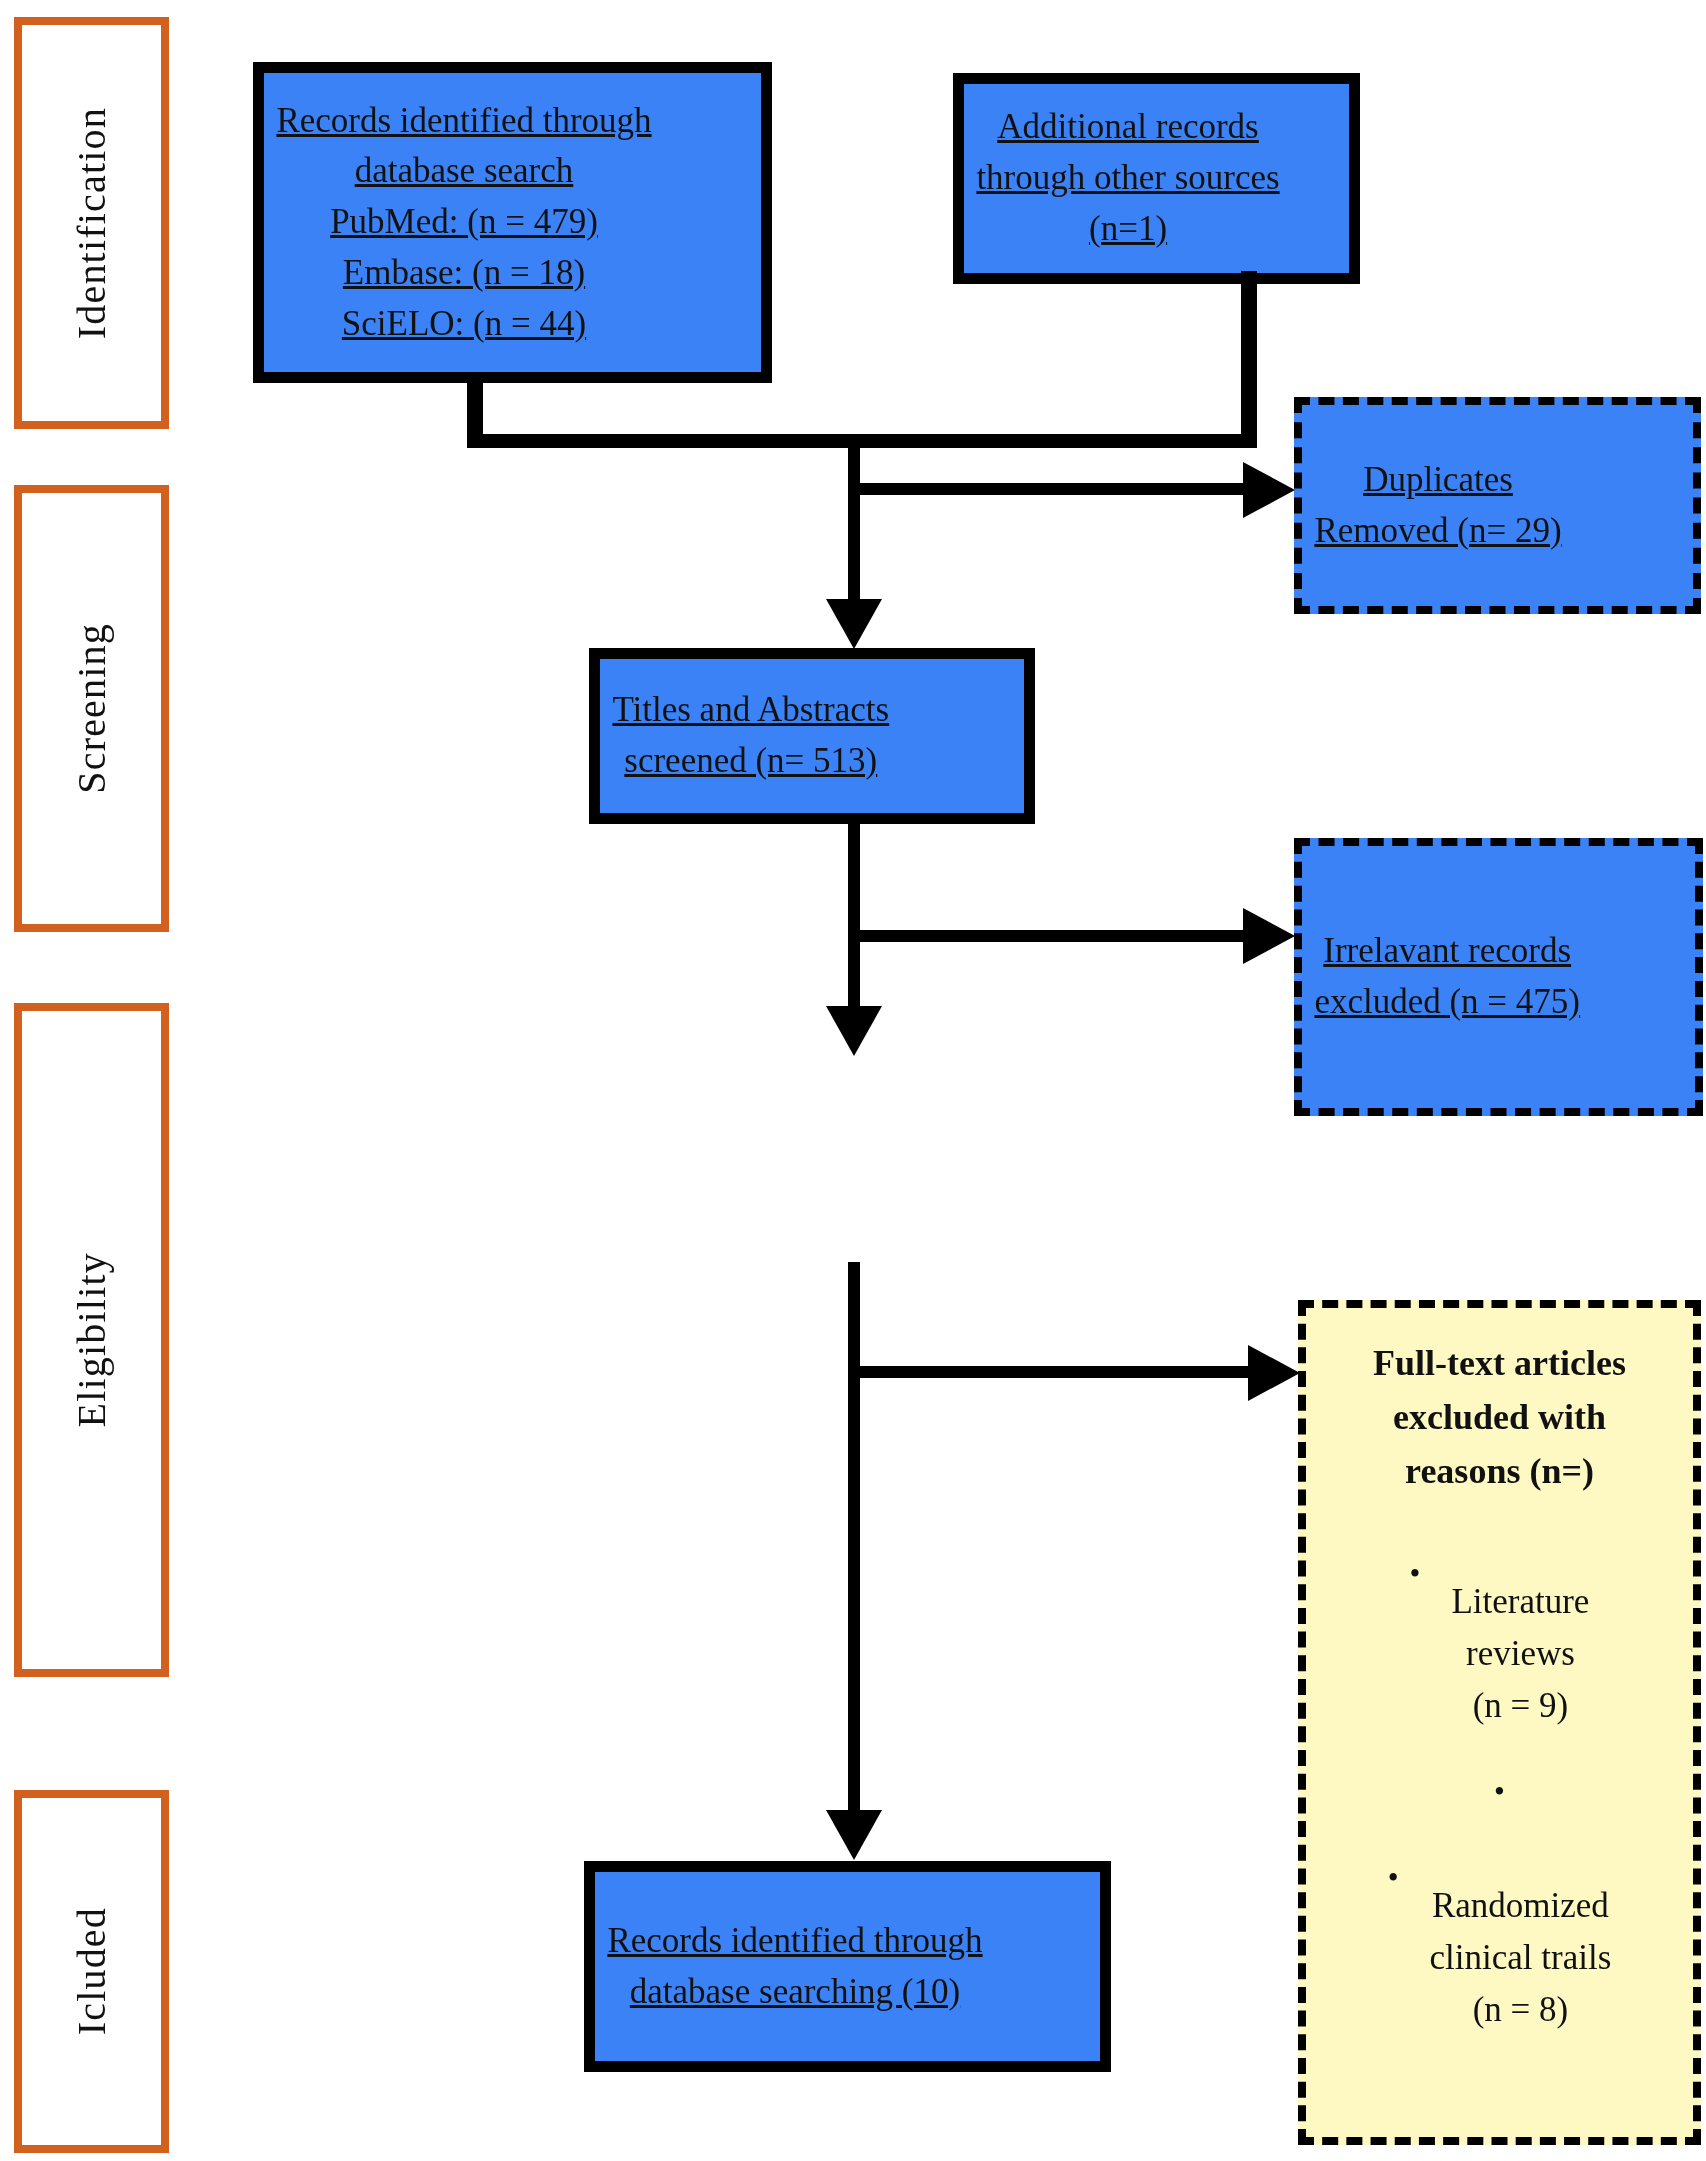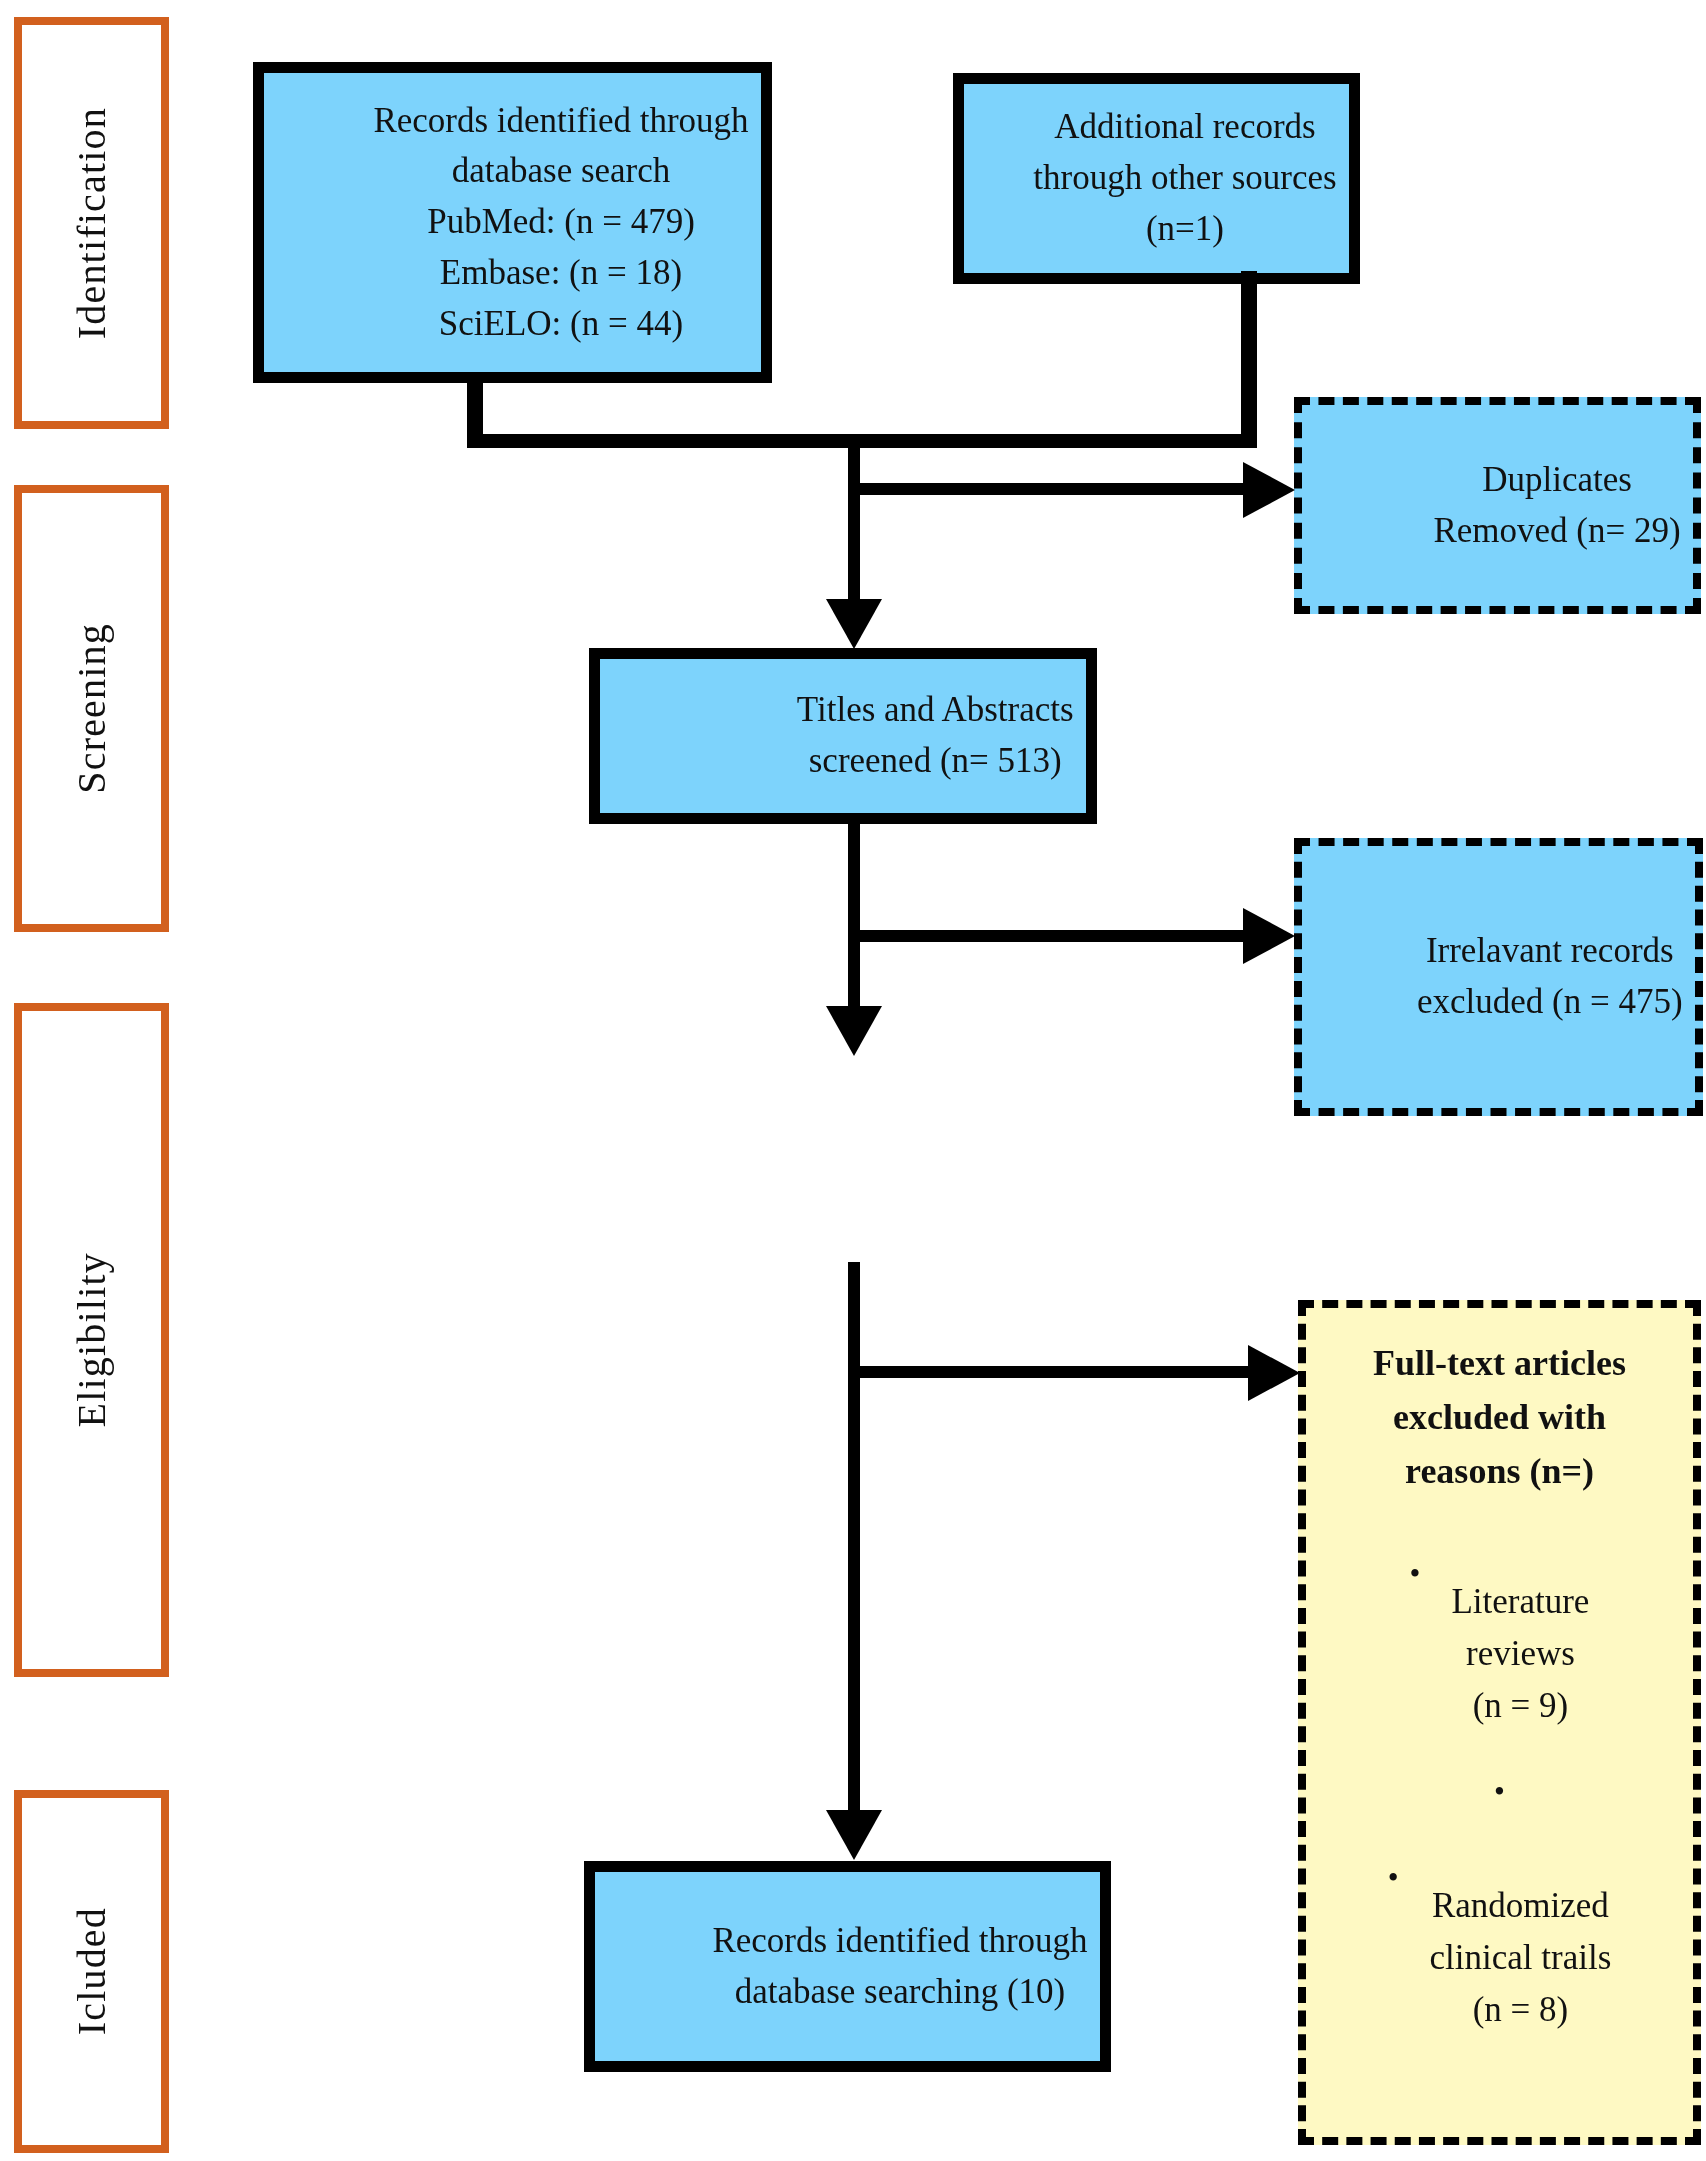--- a/index.html
+++ b/index.html
@@ -26,25 +26,26 @@
     transform: rotate(180deg);
     font-size: 40px;
     letter-spacing: 1.2px;
     color: #111111;
     white-space: nowrap;
   }
   .fbox {
     position: absolute;
     box-sizing: border-box;
     border: 11px solid #000000;
-    background: #7dd3fc;
+    background: #3b82f6;
     display: flex;
     align-items: center;
-    justify-content: flex-end;
+    justify-content: flex-start;
     text-align: center;
+    text-decoration: underline;
   }
   .fbox .btext {
     white-space: pre-line;
     font-size: 35px;
     line-height: 1.45;
     padding: 0 12.4px;
   }
   .dashed {
     border: 8px dashed #000000;
   }
@@ -123,21 +124,21 @@
 Embase: (n = 18)
 SciELO: (n = 44)</span>
   </div>
 
   <div class="fbox" style="left:953px; top:73px; width:407px; height:211px;">
     <span class="btext">Additional records
 through other sources
 (n=1)</span>
   </div>
 
-  <div class="fbox" style="left:589px; top:648px; width:508px; height:176px;">
+  <div class="fbox" style="left:589px; top:648px; width:446px; height:176px;">
     <span class="btext">Titles and Abstracts
 screened (n= 513)</span>
   </div>
 
 
   <div class="fbox" style="left:584px; top:1861px; width:527px; height:211px;">
     <span class="btext">Records identified through
 database searching (10)</span>
   </div>
 

